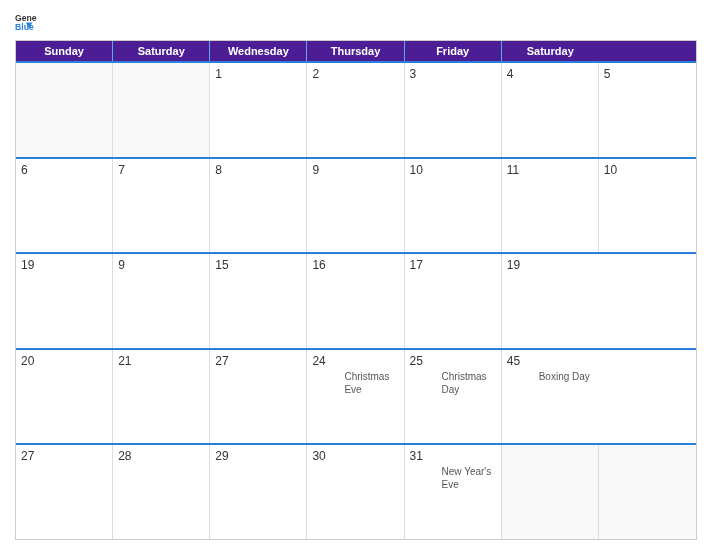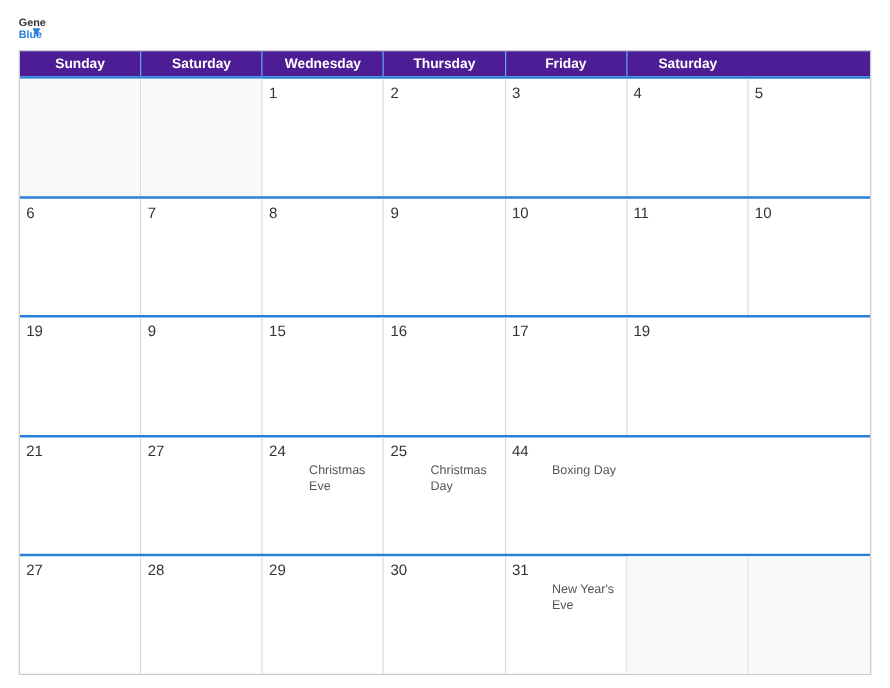--- a/index.html
+++ b/index.html
@@ -201,35 +201,38 @@
           </div>
           <div class="cal-cell">
             <span class="cal-day-num">17</span>
           </div>
           <div class="cal-cell">
             <span class="cal-day-num">19</span>
           </div>
         </div>
         <div class="cal-week">
           <div class="cal-cell">
+            <span class="cal-day-num">20</span>
+          </div>
+          <div class="cal-cell">
             <span class="cal-day-num">21</span>
           </div>
           <div class="cal-cell">
             <span class="cal-day-num">27</span>
           </div>
           <div class="cal-cell">
             <span class="cal-day-num">24</span>
             <div class="cal-event">Christmas Eve</div>
           </div>
           <div class="cal-cell">
             <span class="cal-day-num">25</span>
             <div class="cal-event">Christmas Day</div>
           </div>
           <div class="cal-cell">
-            <span class="cal-day-num">44</span>
+            <span class="cal-day-num">45</span>
             <div class="cal-event">Boxing Day</div>
           </div>
         </div>
         <div class="cal-week">
           <div class="cal-cell">
             <span class="cal-day-num">27</span>
           </div>
           <div class="cal-cell">
             <span class="cal-day-num">28</span>
           </div>

